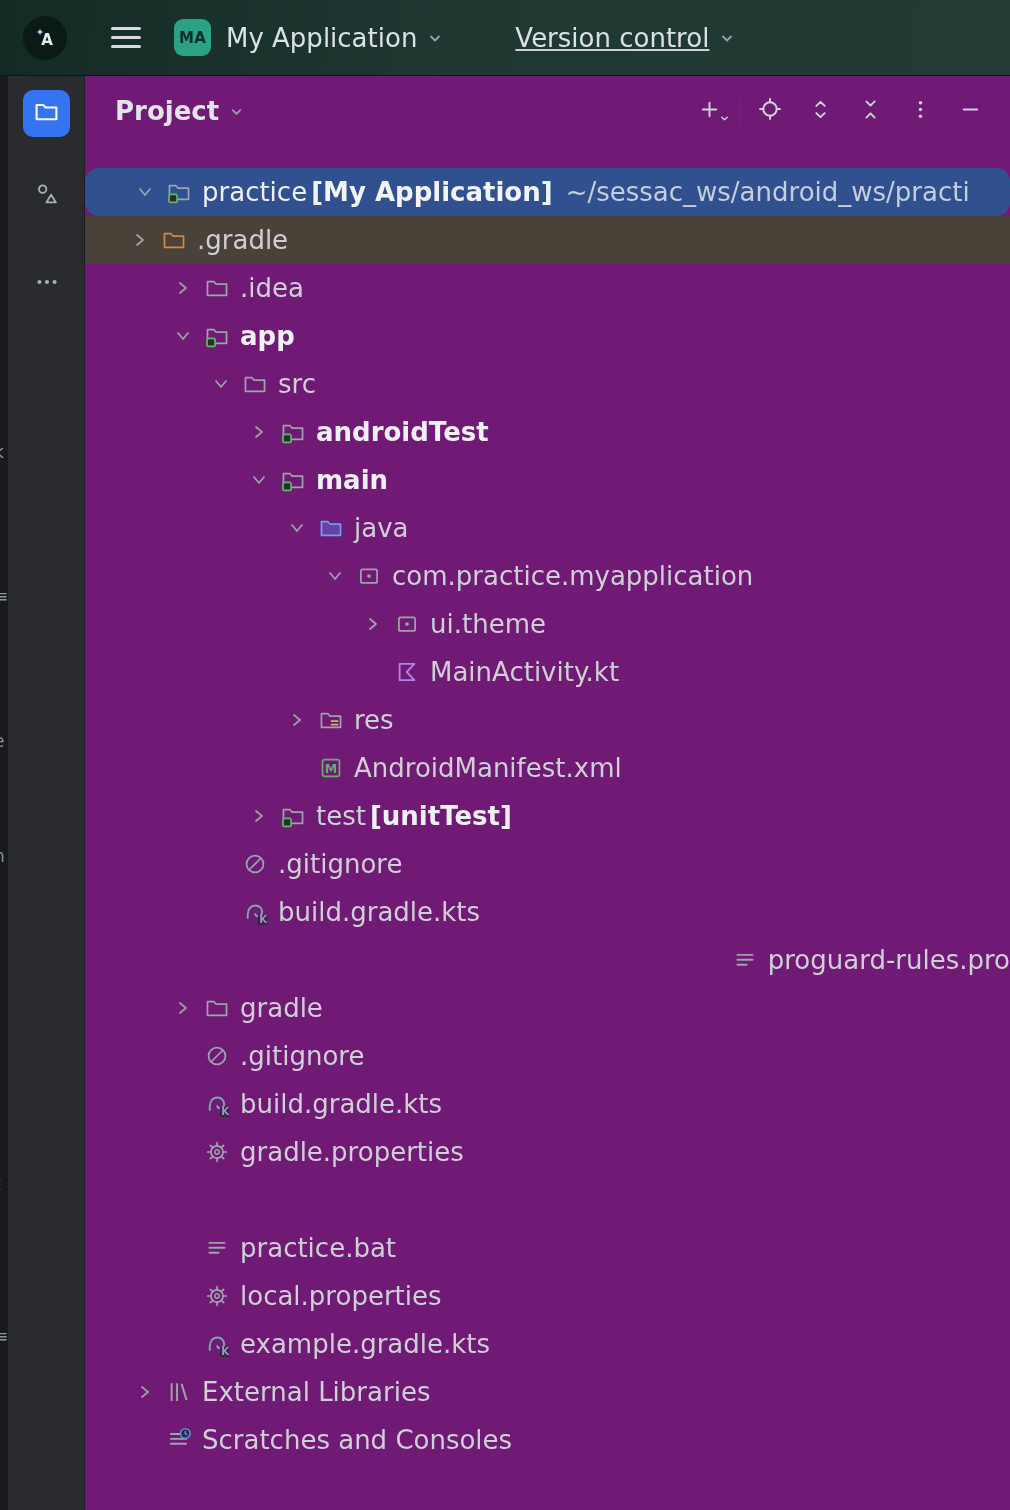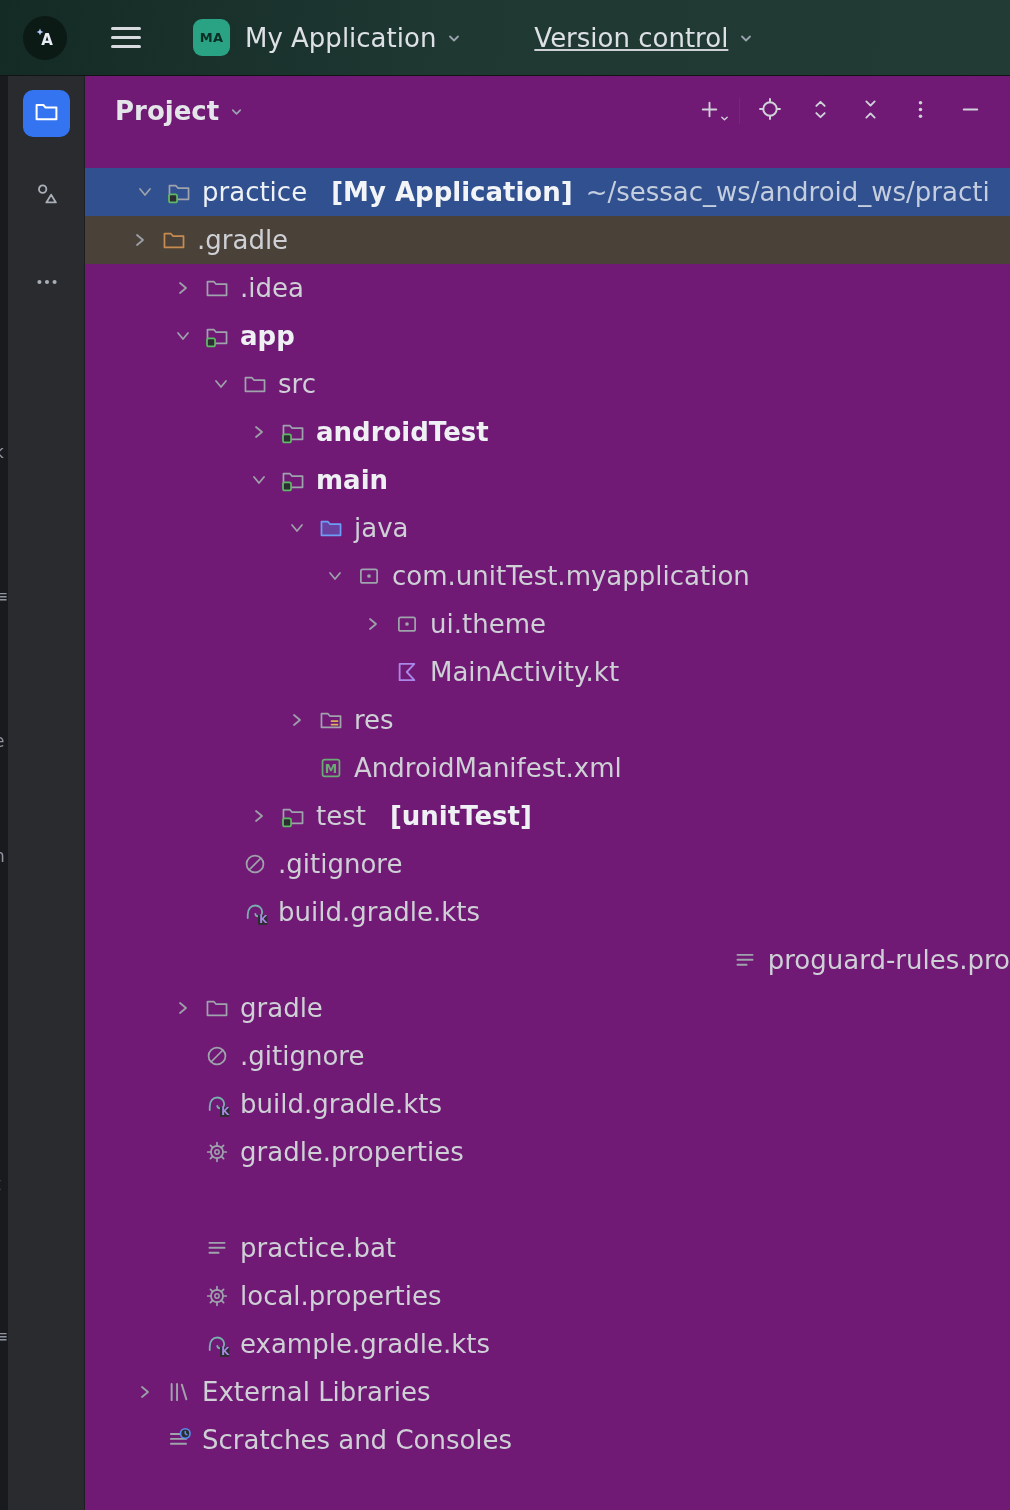--- a/index.html
+++ b/index.html
@@ -16,22 +16,22 @@
     background:linear-gradient(95deg,#142a25 0%,#1f3832 45%,#223c35 100%);
     border-bottom:1px solid #121316;
     display:flex; align-items:center;
   }
   .as-logo { width:44px; height:44px; border-radius:50%; background:#0c1a16;
     margin-left:23px; display:flex; align-items:center; justify-content:center; flex:none; }
   .burger { width:38px; height:38px; margin-left:40px; display:flex; flex-direction:column;
     justify-content:center; gap:6px; cursor:pointer; flex:none; }
   .burger i { display:block; height:3px; width:30px; margin:0 auto; border-radius:2px; background:#d7dade; }
   .proj-badge { width:37px; height:37px; border-radius:9px; background:var(--badge,#2aa384);
-    color:#0a2d24; font-weight:700; font-size:13px; letter-spacing:.3px;
-    display:flex; align-items:center; justify-content:center; margin-left:48px; flex:none; }
+    color:#0a2d24; font-weight:700; font-size:15px; letter-spacing:.3px;
+    display:flex; align-items:center; justify-content:center; margin-left:29px; flex:none; }
   .tb-label { font-size:26px; color:#dde0e5; margin-left:15px; white-space:nowrap; }
   .tb-chev { margin-left:10px; margin-top:5px; flex:none; }
   .vc { margin-left:72px; }
 
   
   .left-strip { position:absolute; top:76px; left:0; width:8px; bottom:0;
     background:#191a1d; overflow:hidden; }
   .frag { position:absolute; left:-6px; color:#9094a0; font-size:17px; line-height:1; }
 
   
@@ -58,21 +58,21 @@
   .tree-row { height:48px; display:flex; align-items:center; font-size:26px;
     white-space:nowrap; overflow:hidden; cursor:pointer; }
   .tree-row.selected { background:var(--sel,#30508f); }
   .tree-row.warm { background:var(--warm,#4a4238); }
   .chev, .ticon { width:34px; height:48px; flex:none; display:flex;
     align-items:center; justify-content:center; }
   .chev.open svg { transform:rotate(90deg); }
   .tlabel { margin-left:6px; color:#ced0d6; }
   .tlabel.bold { font-weight:700; color:#eef0f4; }
   .tree-row.selected .tlabel { color:#eef1f6; }
-  .tsuffix { font-weight:700; margin-left:24px; color:#eef0f4;text-align:right; }
+  .tsuffix { font-weight:700; margin-left:4px; color:#eef0f4;text-align:right; }
   .tree-row.selected .tsuffix { color:#f2f4f8; }
   .tpath { margin-left:13px; color:#9aa0ab; }
   .tree-row.selected .tpath { color:#c4cede; }
 </style>
 </head>
 <body>
 
 <div class="topbar">
   <div class="as-logo">
     <svg width="28" height="28" viewBox="0 0 28 28">
@@ -204,21 +204,21 @@
     <span class="hbtn">
       <span>
         <svg width="25" height="25" viewBox="0 0 24 24" fill="none">
           <path d="M5.5 12h13" stroke="#cfd2d8" stroke-width="1.8" stroke-linecap="round"></path>
         </svg>
       </span>
     </span>
   </div>
 
   <div class="tree">
-      <div class="tree-row selected" style="padding-left: 43px;">
+      <div class="tree-row selected" style="padding-left: 43px; border-radius: 14px;">
         <span class="chev open">
           <svg width="20" height="20" viewBox="0 0 20 20" fill="none">
   <polyline points="7 5 13 10 7 15" stroke="#9da0a8" stroke-width="1.8" stroke-linecap="round" stroke-linejoin="round"></polyline>
           </svg>
         </span>
         <span class="ticon">
           <svg width="26" height="26" viewBox="0 0 24 24" fill="none">
      <path d="M3.2 6.2h6l2 2.3h9.6v10.3H3.2z" stroke="#9ea3ac" stroke-width="1.6" stroke-linejoin="round"></path>
             <rect x="2.8" y="14.2" width="7.4" height="7.4" rx="1.6" fill="#2b2d30" stroke="#5fb865" stroke-width="1.6"></rect>
           </svg>
@@ -326,21 +326,21 @@
           <svg width="20" height="20" viewBox="0 0 20 20" fill="none">
   <polyline points="7 5 13 10 7 15" stroke="#9da0a8" stroke-width="1.8" stroke-linecap="round" stroke-linejoin="round"></polyline>
           </svg>
         </span>
         <span class="ticon">
           <svg width="26" height="26" viewBox="0 0 24 24" fill="none">
      <rect x="4.5" y="5.8" width="15" height="12.6" rx="1.6" stroke="#9ea3ac" stroke-width="1.6"></rect>
      <circle cx="12" cy="12" r="1.7" fill="#9ea3ac"></circle>
           </svg>
         </span>
-        <span class="tlabel">com.unitTest.myapplication</span>
+        <span class="tlabel">com.practice.myapplication</span>
       </div>
       <div class="tree-row" style="padding-left: 271px;">
         <span class="chev">
           <svg width="20" height="20" viewBox="0 0 20 20" fill="none">
   <polyline points="7 5 13 10 7 15" stroke="#9da0a8" stroke-width="1.8" stroke-linecap="round" stroke-linejoin="round"></polyline>
           </svg>
         </span>
         <span class="ticon">
           <svg width="26" height="26" viewBox="0 0 24 24" fill="none">
      <rect x="4.5" y="5.8" width="15" height="12.6" rx="1.6" stroke="#9ea3ac" stroke-width="1.6"></rect>

